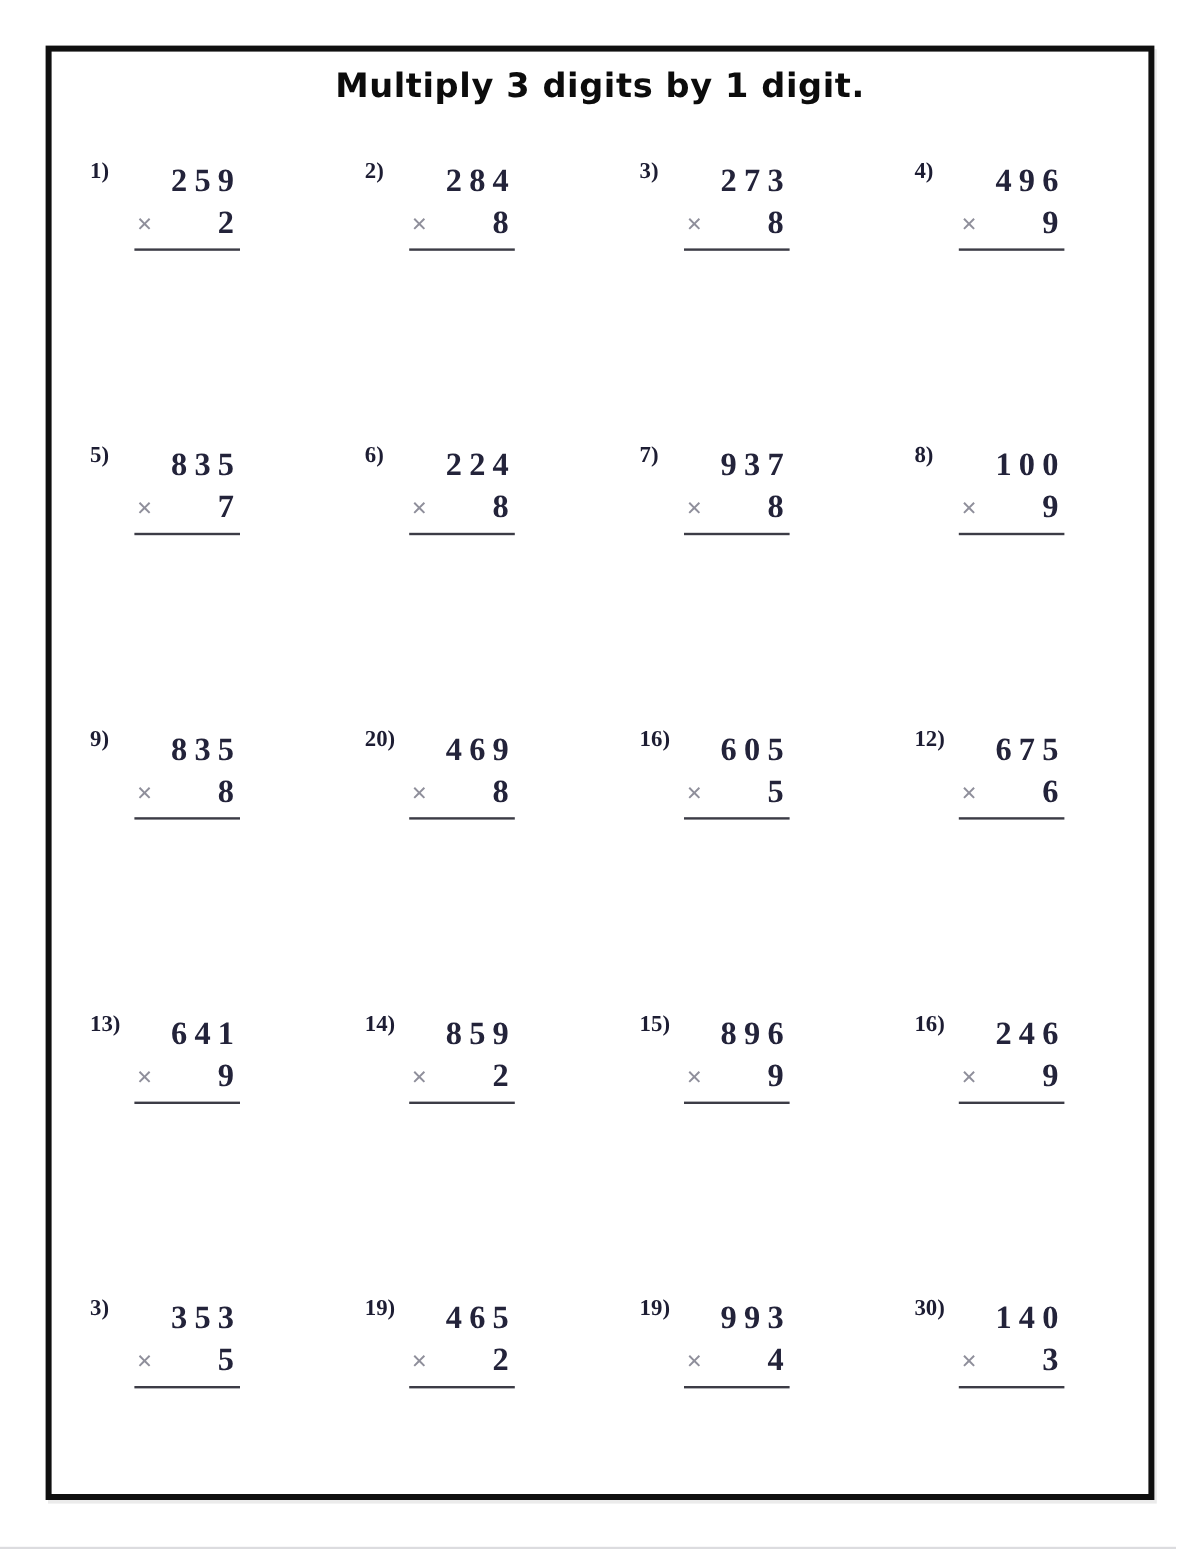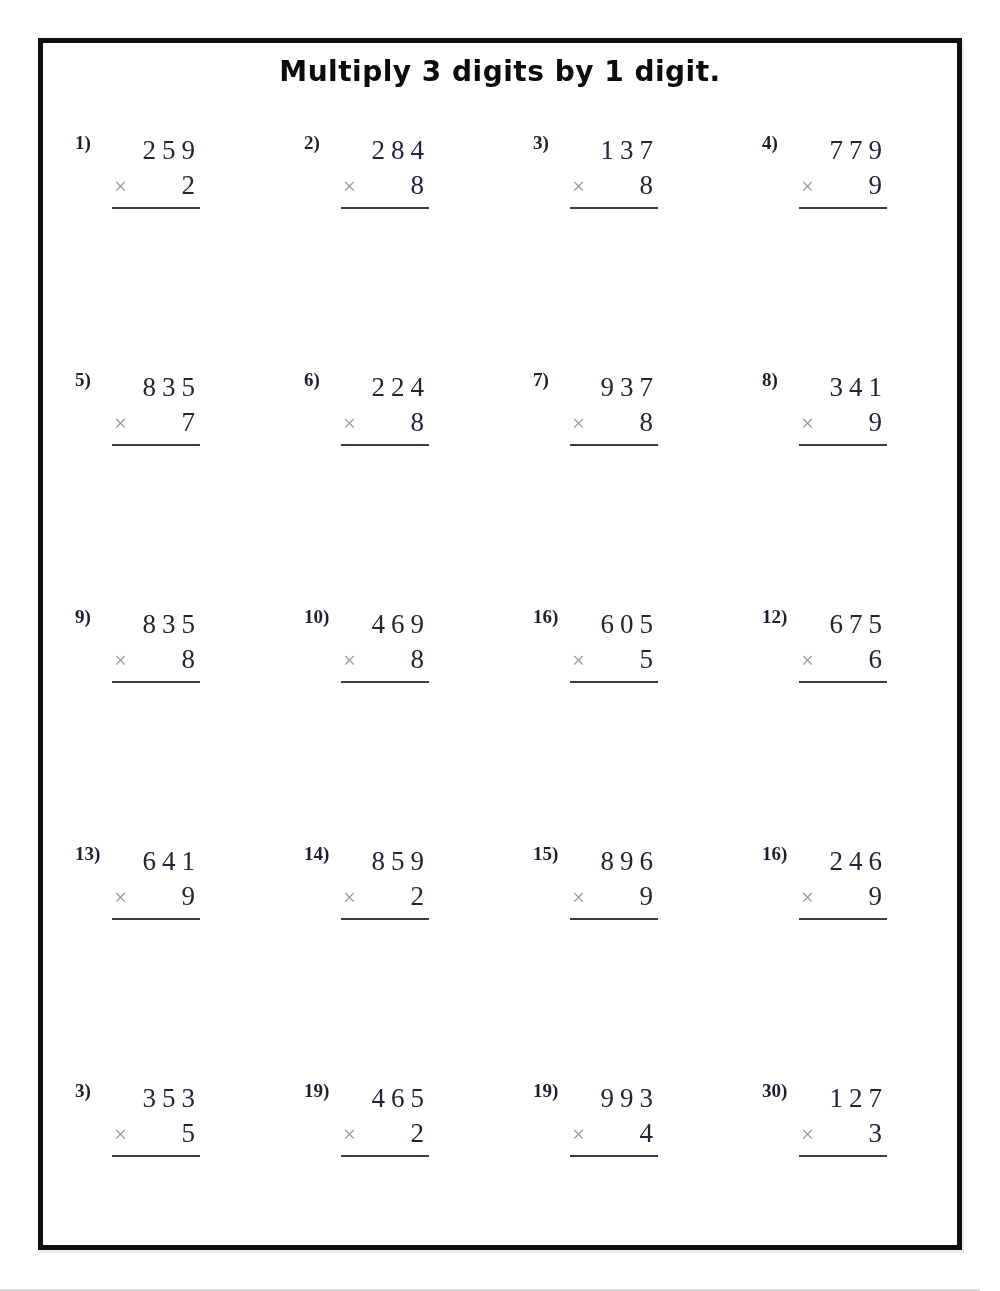--- a/index.html
+++ b/index.html
@@ -56,20 +56,21 @@
     font-family: "Liberation Serif", serif;
     font-weight: bold;
     font-size: 19px;
     color: #1d1d33;
   }
   .pbody {
     position: absolute;
     left: 69px;
     top: 0;
     width: 88px;
+    font-weight: bold;
   }
   .top-num {
     text-align: right;
     padding: 8px 5px 0 0;
     font-size: 27px;
     line-height: 34px;
     color: #23233a;
   }
   .top-num .digits {
     letter-spacing: 6px;
@@ -136,35 +137,35 @@
         <span class="bnum">8</span>
       </div>
       <div class="ans-line"></div>
     </div>
   </div>
 
   <div class="cell">
     <span class="plabel">3)</span>
     <div class="pbody">
       <div class="top-num">
-        <span class="digits">137</span>
+        <span class="digits">273</span>
       </div>
       <div class="mul-row">
         <span class="times">×</span>
         <span class="bnum">8</span>
       </div>
       <div class="ans-line"></div>
     </div>
   </div>
 
   <div class="cell">
     <span class="plabel">4)</span>
     <div class="pbody">
       <div class="top-num">
-        <span class="digits">779</span>
+        <span class="digits">496</span>
       </div>
       <div class="mul-row">
         <span class="times">×</span>
         <span class="bnum">9</span>
       </div>
       <div class="ans-line"></div>
     </div>
   </div>
 
   <div class="cell">
@@ -206,21 +207,21 @@
         <span class="bnum">8</span>
       </div>
       <div class="ans-line"></div>
     </div>
   </div>
 
   <div class="cell">
     <span class="plabel">8)</span>
     <div class="pbody">
       <div class="top-num">
-        <span class="digits">341</span>
+        <span class="digits">100</span>
       </div>
       <div class="mul-row">
         <span class="times">×</span>
         <span class="bnum">9</span>
       </div>
       <div class="ans-line"></div>
     </div>
   </div>
 
   <div class="cell">
@@ -231,21 +232,21 @@
       </div>
       <div class="mul-row">
         <span class="times">×</span>
         <span class="bnum">8</span>
       </div>
       <div class="ans-line"></div>
     </div>
   </div>
 
   <div class="cell">
-    <span class="plabel">10)</span>
+    <span class="plabel">20)</span>
     <div class="pbody">
       <div class="top-num">
         <span class="digits">469</span>
       </div>
       <div class="mul-row">
         <span class="times">×</span>
         <span class="bnum">8</span>
       </div>
       <div class="ans-line"></div>
     </div>
@@ -374,21 +375,21 @@
         <span class="bnum">4</span>
       </div>
       <div class="ans-line"></div>
     </div>
   </div>
 
   <div class="cell">
     <span class="plabel">30)</span>
     <div class="pbody">
       <div class="top-num">
-        <span class="digits">127</span>
+        <span class="digits">140</span>
       </div>
       <div class="mul-row">
         <span class="times">×</span>
         <span class="bnum">3</span>
       </div>
       <div class="ans-line"></div>
     </div>
   </div>
 </div>
   </div>

